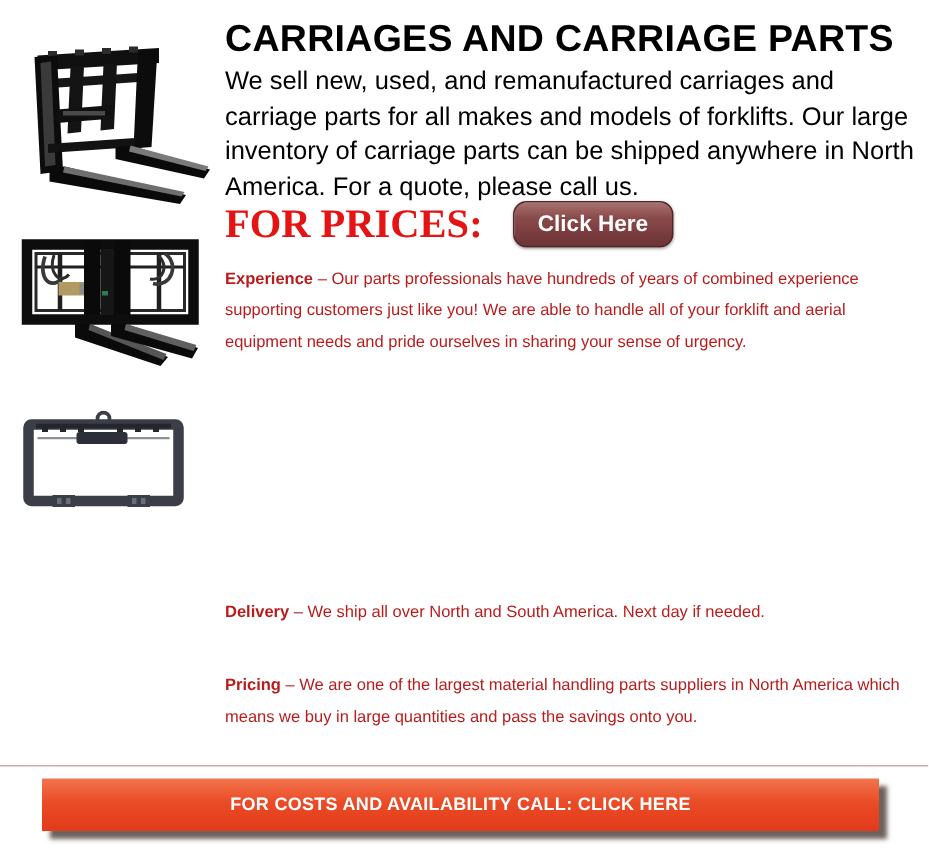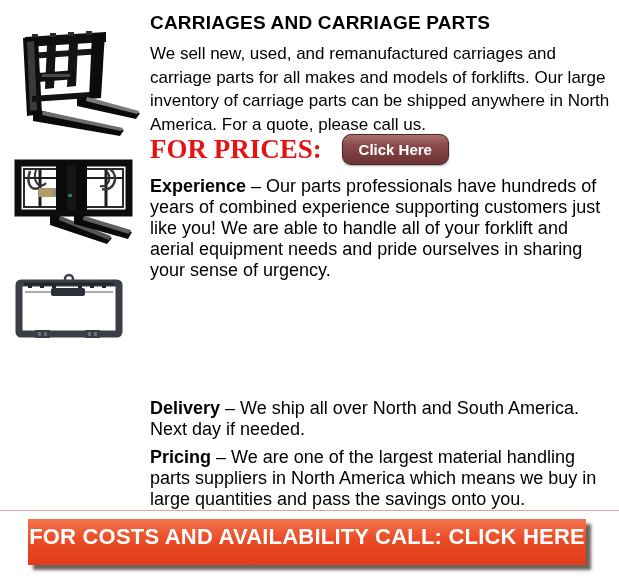--- a/index.html
+++ b/index.html
@@ -19,21 +19,21 @@
   
   .product-img { position: absolute; }
   .img-fork-carriage  { left: 10px; top: 26px;  width: 132px; height: 110px; }
   .img-sideshifter    { left: 10px; top: 158px; width: 127px; height: 88px; }
   .img-frame          { left: 14px; top: 272px; width: 110px; height: 70px; }
 
   
   .page-title {
     position: absolute;
     left: 150px; top: 12px;
-    font-size: 19px;
+    font-size: 25px;
     font-weight: bold;
     color: #000000;
     letter-spacing: 0.2px;
     white-space: nowrap;
   }
   .intro {
     position: absolute;
     left: 150px; top: 42px;
     width: 468px;
     font-size: 17px;
@@ -65,23 +65,23 @@
     font-family: "Liberation Sans", sans-serif;
     font-weight: bold;
     font-size: 15px;
     cursor: pointer;
     box-shadow: 0 1px 2px rgba(0,0,0,0.35);
   }
   .section {
     position: absolute;
     left: 150px;
     width: 464px;
-    font-size: 18px;
+    font-size: 11px;
     line-height: 21px;
-    color: #000000;
+    color: #b91c1c;
   }
   .section strong { font-weight: bold; }
   .sec-0 { top: 176px; }
   .sec-1 { top: 258px; }
   .sec-2 { top: 330px; }
   .sec-3 { top: 398px; }
   .sec-4 { top: 447px; }
 
   
   .divider {
@@ -89,25 +89,25 @@
     left: 0; top: 510px;
     width: 619px;
     height: 0;
     border: none;
     border-top: 1px solid #d9a8a8;
   }
   .banner {
     position: absolute;
     left: 28px; top: 519px;
     width: 558px;
-    height: 46px;
+    height: 35px;
     background: linear-gradient(#f2744d 0%, #ea4c27 45%, #e23a1b 100%);
     color: #ffffff;
     font-weight: bold;
-    font-size: 22px;
+    font-size: 12px;
     text-align: center;
     line-height: 35px;
     letter-spacing: 0.2px;
     box-shadow: 5px 5px 3px rgba(62, 46, 40, 0.75);
     cursor: pointer;
     white-space: nowrap;
   }
 </style>
 </head>
 <body>

